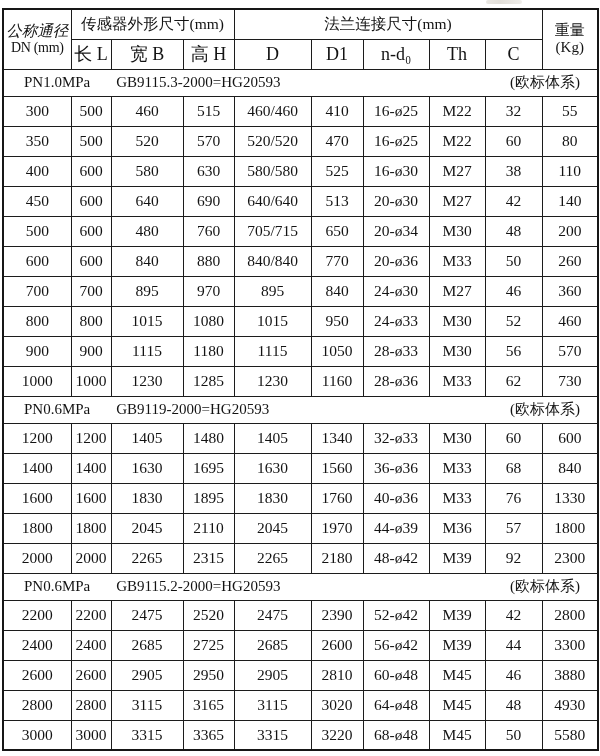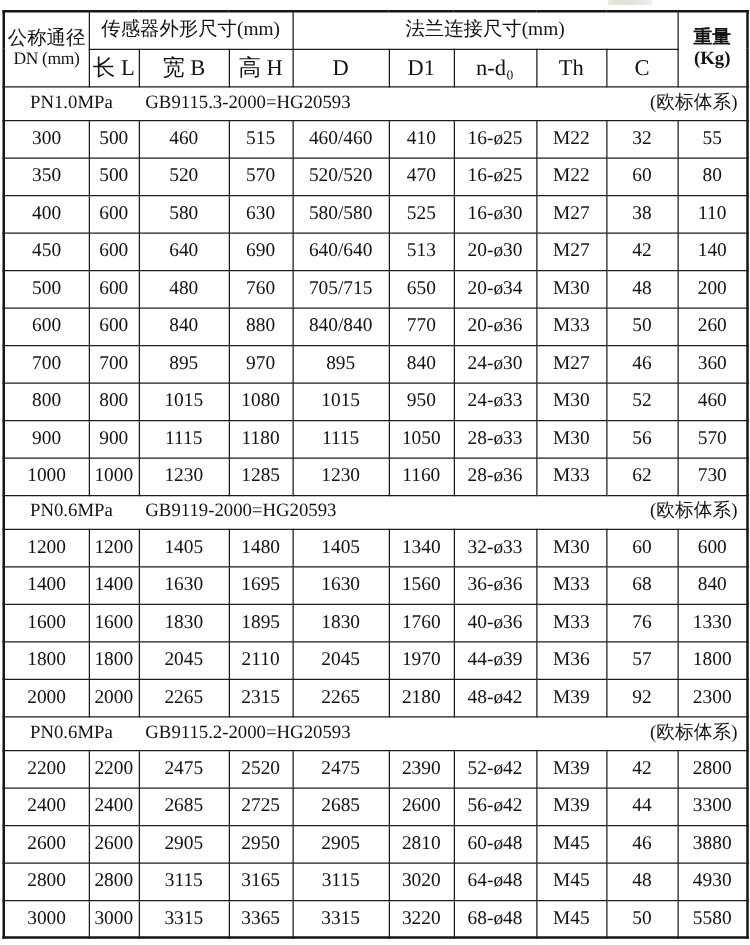--- a/index.html
+++ b/index.html
@@ -20,30 +20,30 @@
   th, td {
     border:1.5px solid #1c1c1c;
     text-align:center; vertical-align:middle;
     font-weight:normal; font-size:15.5px; line-height:1.15;
     padding:0; overflow:hidden; white-space:nowrap;
   }
   thead tr { height:30px; }
   tr.data-row { height:30px; }
   tr.section-row { height:27px; }
 
-  th.hdr-dn div.l1 { font-size:15.5px; }
+  th.hdr-dn div.l1 { font-size:15.5px;font-style:italic; }
   th.hdr-dn div.l2 { font-size:14px; letter-spacing:-0.3px; }
-  th.hdr-weight div { font-size:15px;font-weight:bold; }
+  th.hdr-weight div { font-size:15px; }
   th.group-hdr { font-size:15.5px; }
   th.sub-hdr { font-size:18px; }
 
   tr.section-row td { border-left:none; border-right:none; }
   .section-inner {
     display:flex; align-items:center; width:100%;
-    font-size:15px; padding:0 7px 0 20px;
+    font-size:15px; padding:0 17px 0 20px;
   }
   .section-standard { margin-left:26px; }
   .section-spacer { flex:1 1 auto; }
 </style>
 </head>
 <body>
 
 <div class="scan-artifact"></div>
 
 <table class="dim-table">

